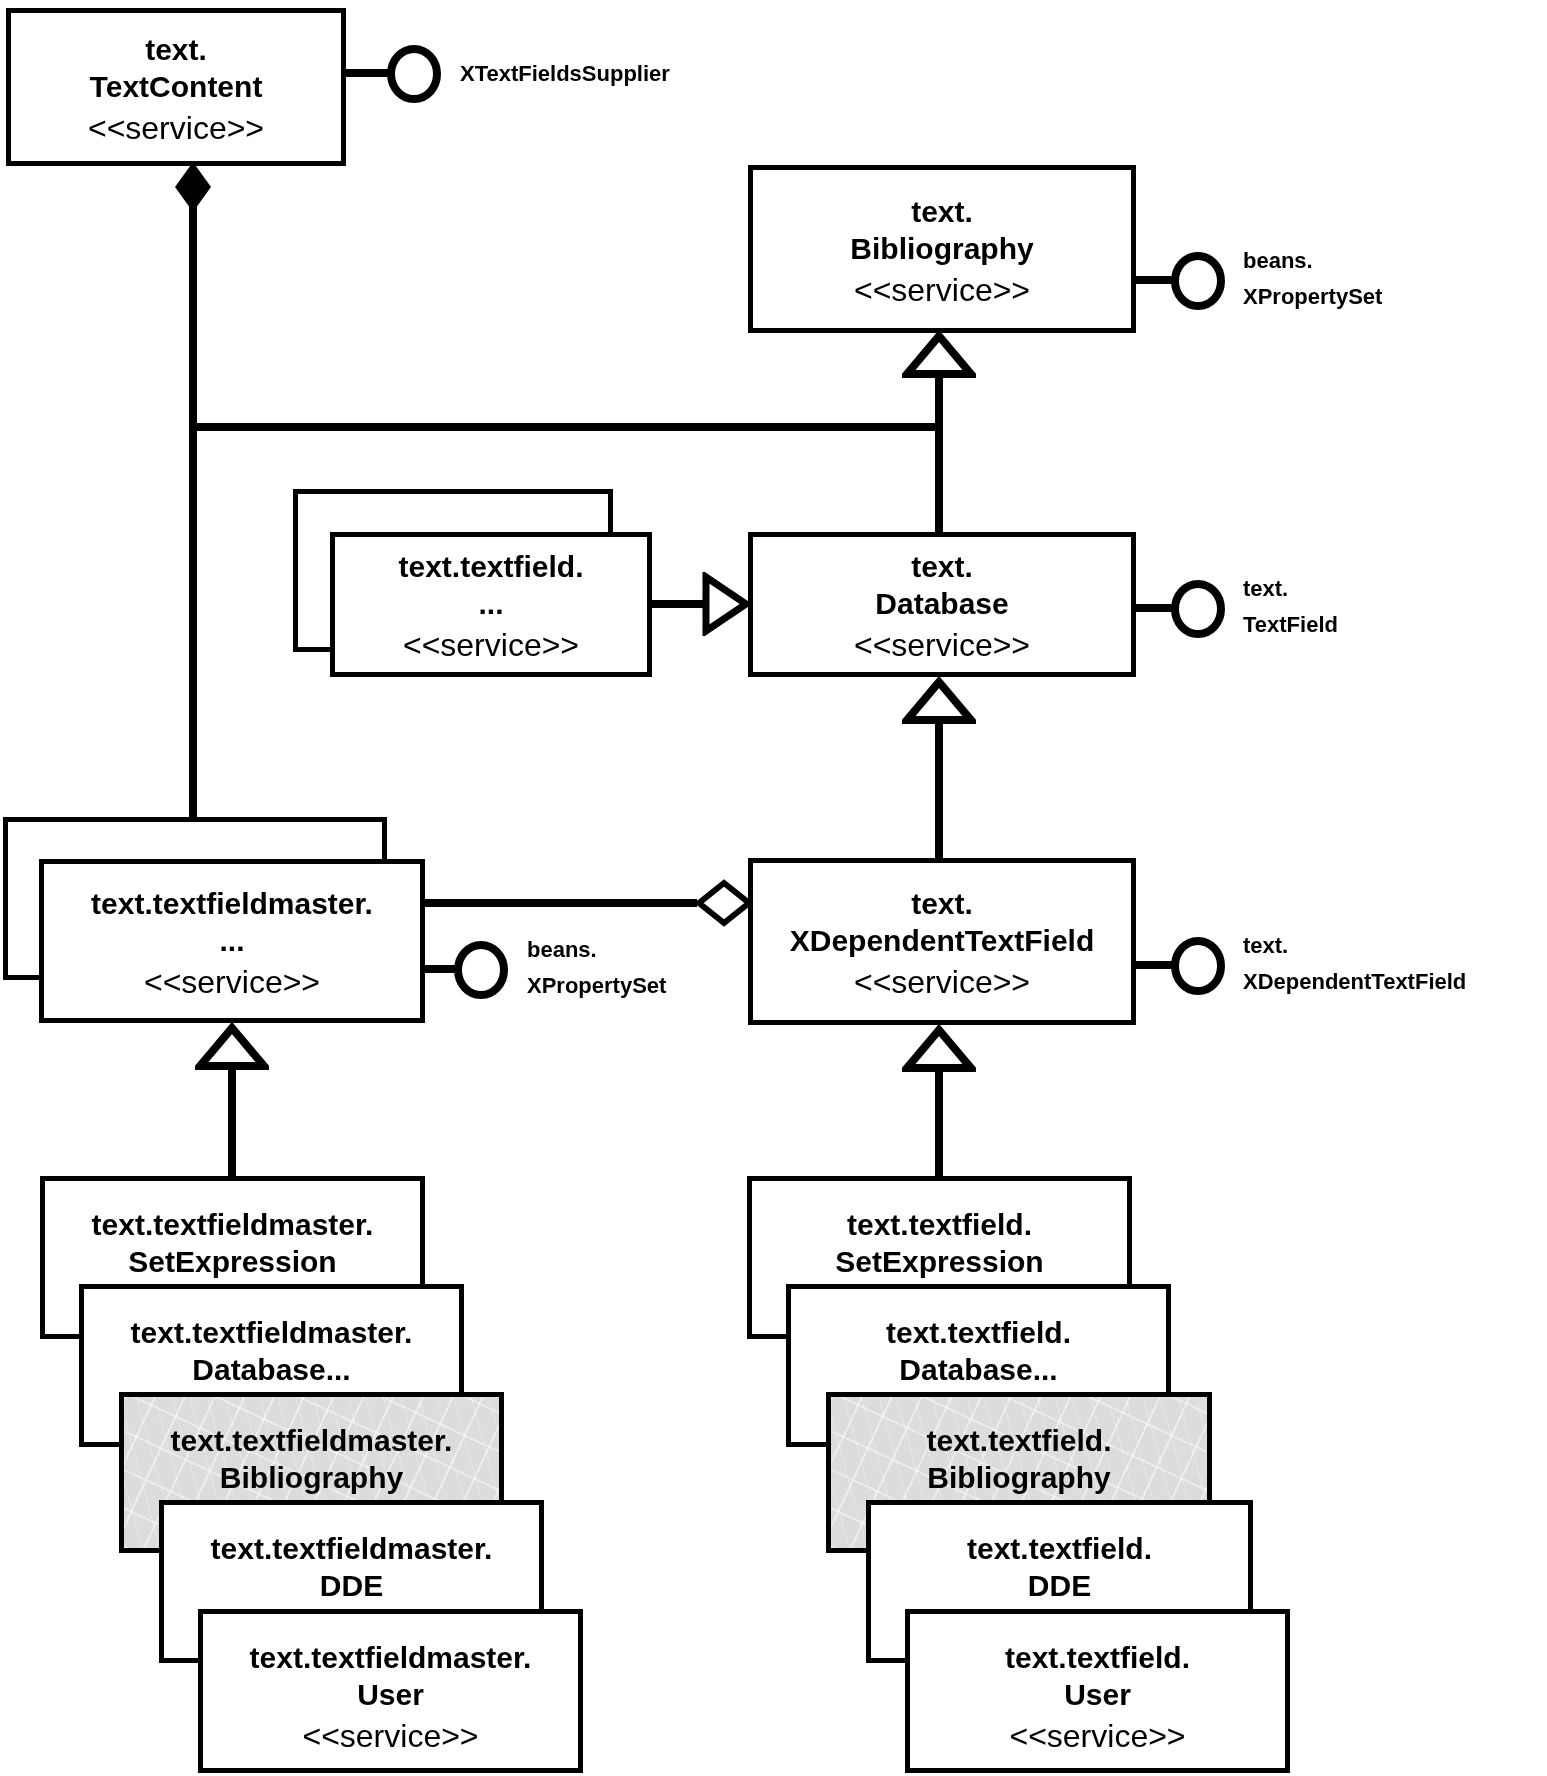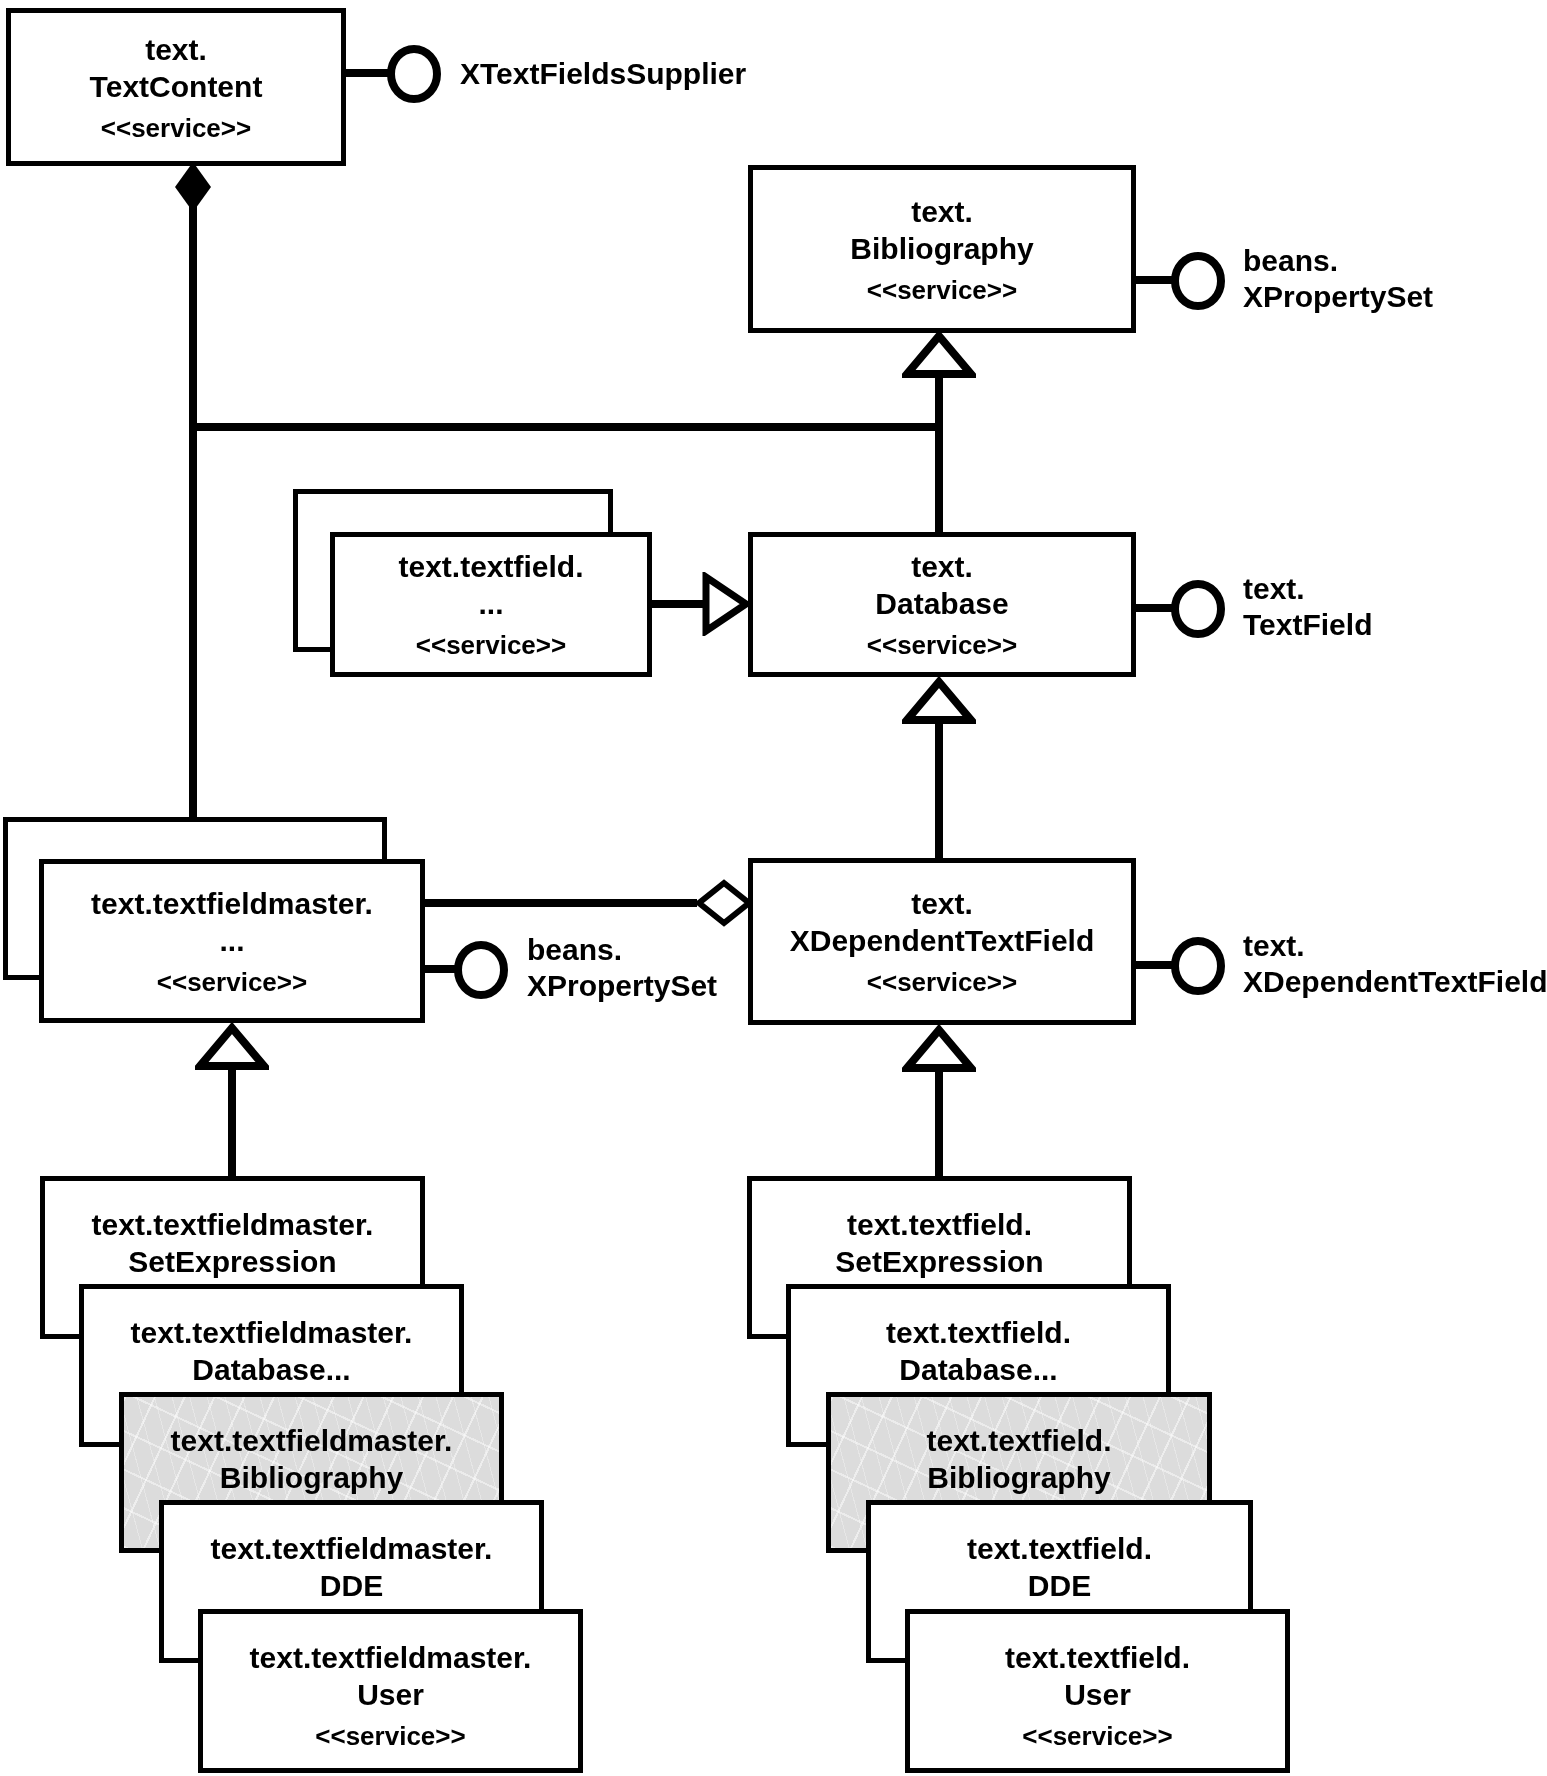--- a/index.html
+++ b/index.html
@@ -6,32 +6,32 @@
   #canvas{
     position:relative;width:1547px;height:1776px;background:#ffffff;overflow:hidden;
     font-family:"Liberation Sans", sans-serif;color:#000;
   }
   .uml-box{
     position:absolute;box-sizing:border-box;border:5px solid #000;background:#fff;
     display:flex;flex-direction:column;align-items:center;text-align:center;
   }
   .uml-box.center{justify-content:center;}
   .uml-box .t1,.uml-box .t2{font-weight:700;font-size:30px;line-height:37px;white-space:nowrap;}
-  .uml-box .svc{font-weight:700;font-size:26px;line-height:32px;margin-top:7px;white-space:nowrap;}
+  .uml-box .svc{font-weight:400;font-size:32px;line-height:32px;margin-top:7px;white-space:nowrap;}
   .stack-top{padding-top:25px;}
   .shaded{
     background-color:#dcdcdc;
     background-image:
       repeating-linear-gradient(115deg, rgba(255,255,255,.50) 0 2px, rgba(0,0,0,0) 2px 27px),
       repeating-linear-gradient(25deg,  rgba(255,255,255,.45) 0 2px, rgba(0,0,0,0) 2px 35px),
       repeating-linear-gradient(75deg,  rgba(255,255,255,.30) 0 1px, rgba(0,0,0,0) 1px 17px);
   }
   .line{position:absolute;background:#000;}
   .shape{position:absolute;}
-  .iface-label{position:absolute;font-weight:700;font-size:30px;line-height:36px;white-space:nowrap;}
+  .iface-label{position:absolute;font-weight:700;font-size:22px;line-height:36px;white-space:nowrap;}
 </style>
 </head>
 <body>
 
 <div id="canvas">
 
   <div class="line" style="left:189px;top:200px;width:8px;height:619px;"></div>
   <div class="line" style="left:189px;top:423px;width:754px;height:8px;"></div>
   <div class="line" style="left:935px;top:374px;width:8px;height:160px;"></div>
   <div class="line" style="left:935px;top:719px;width:8px;height:141px;"></div>

